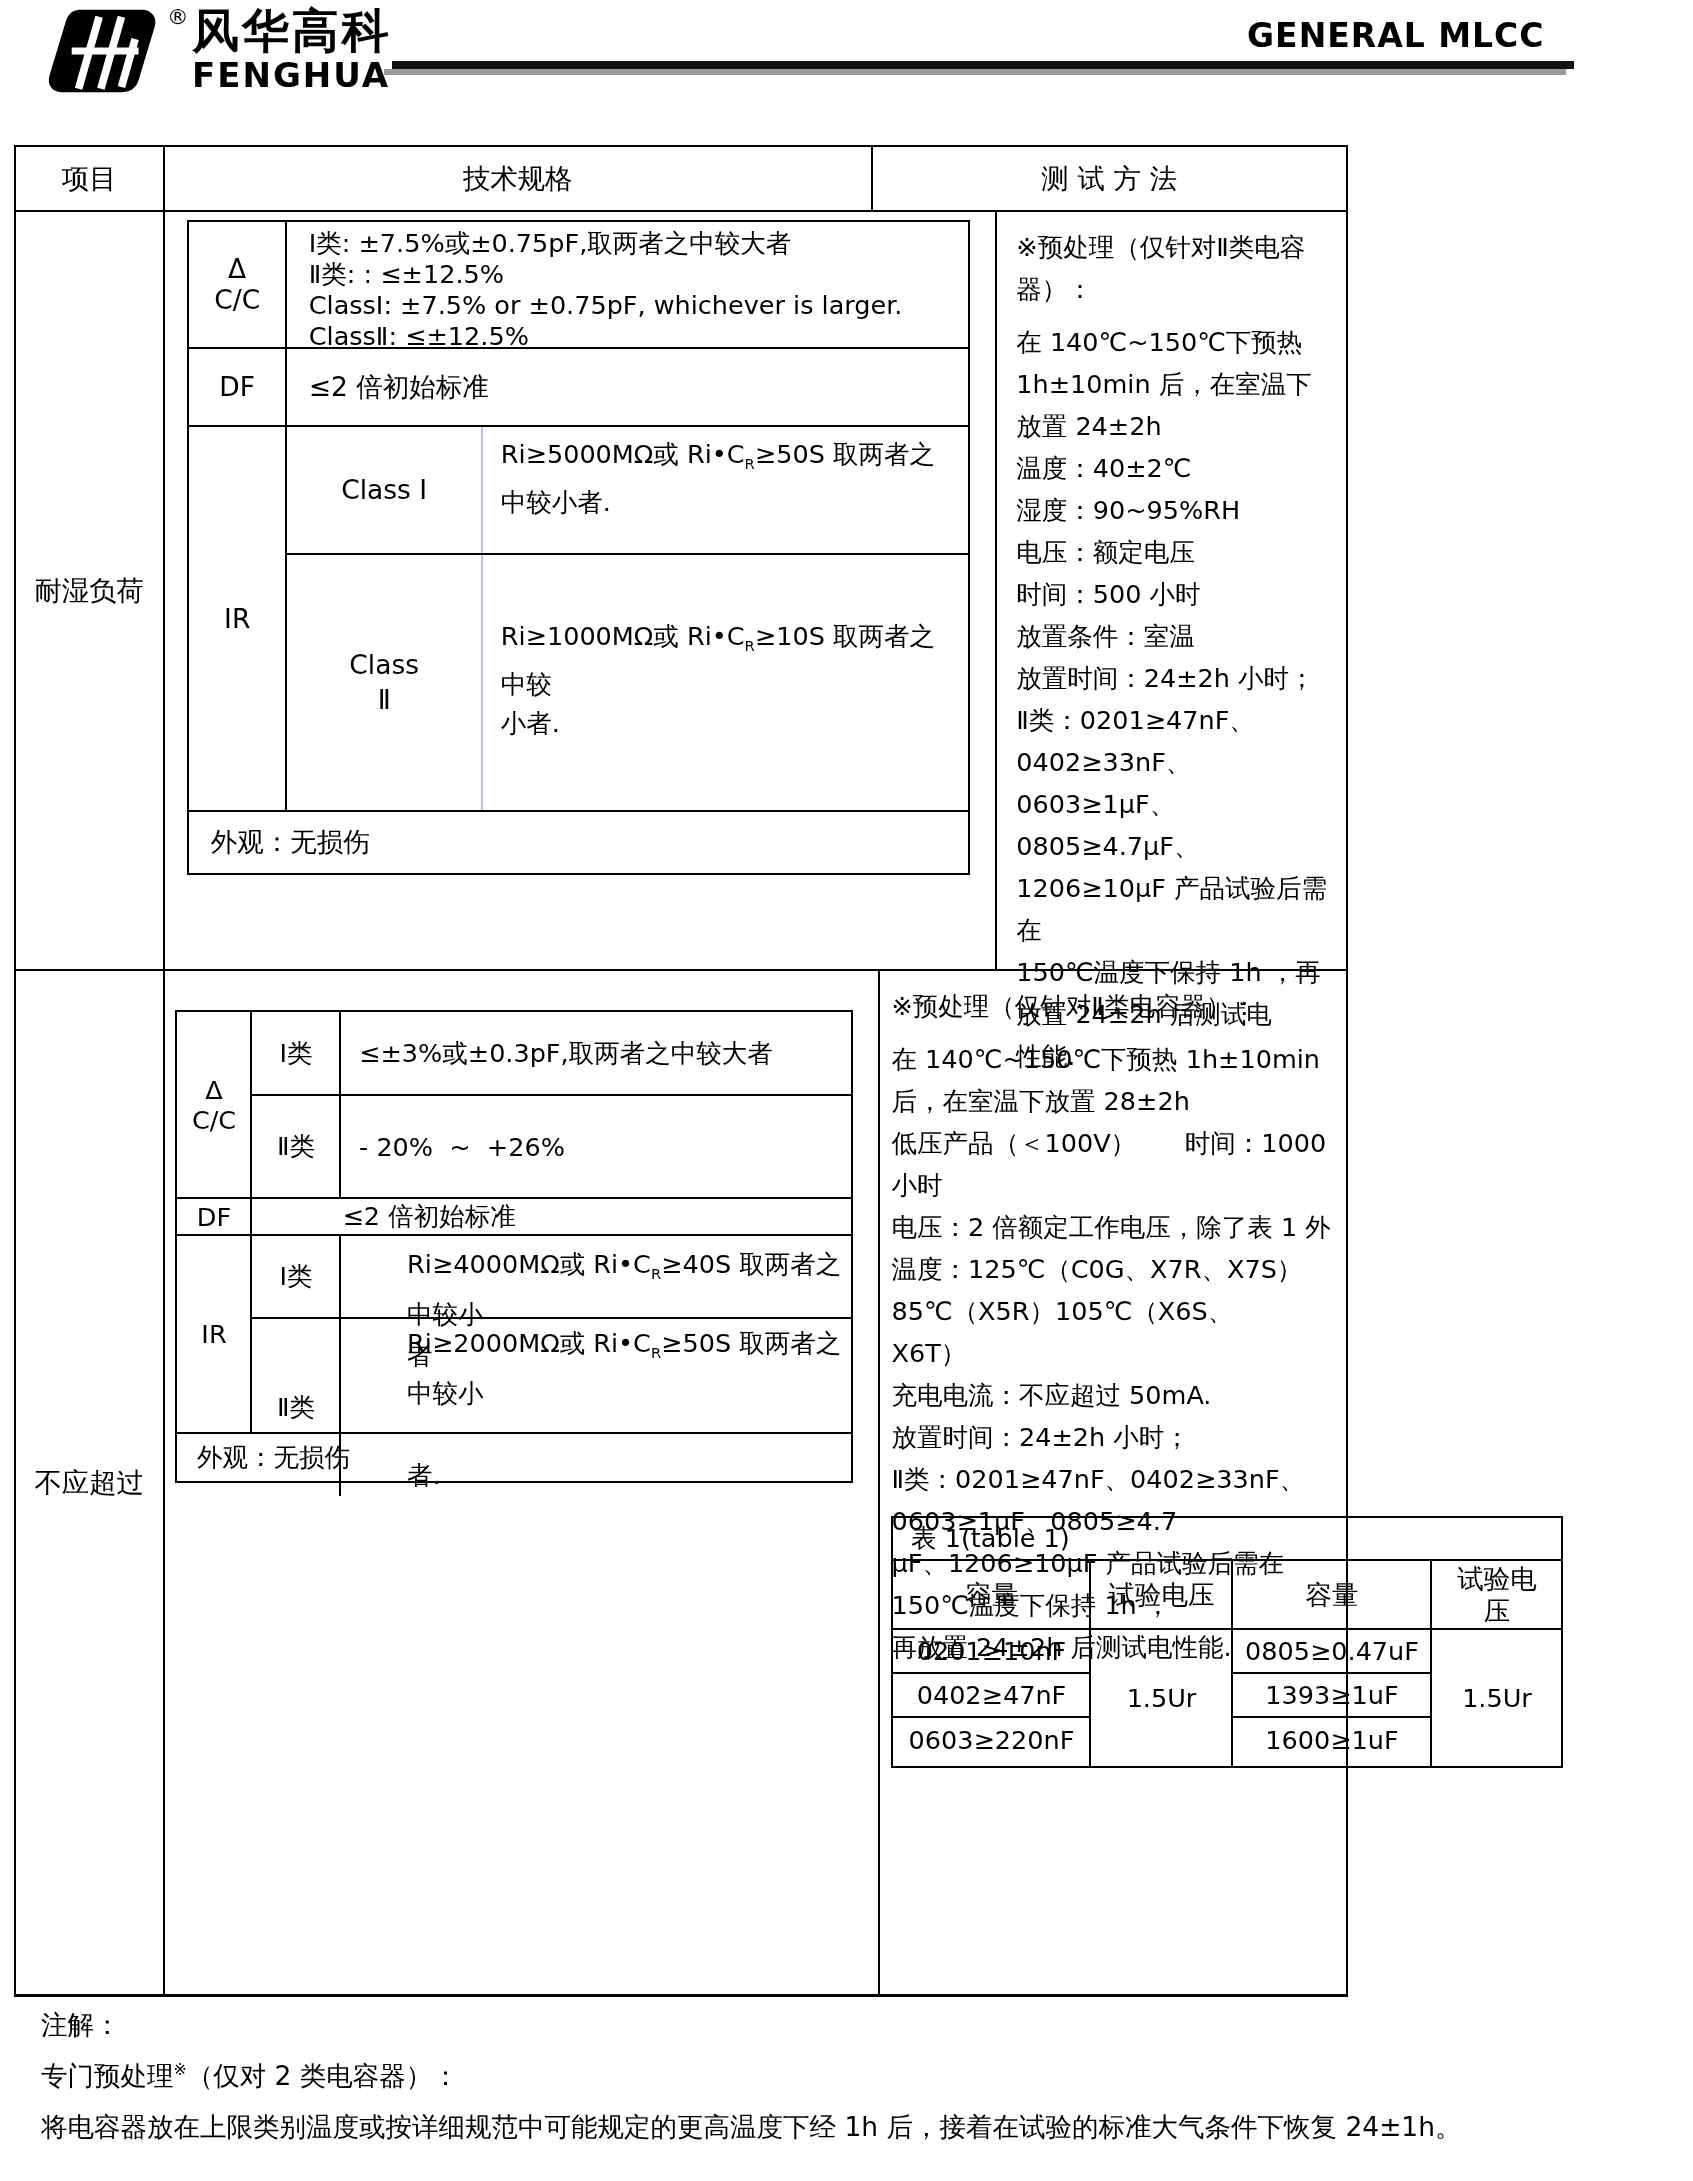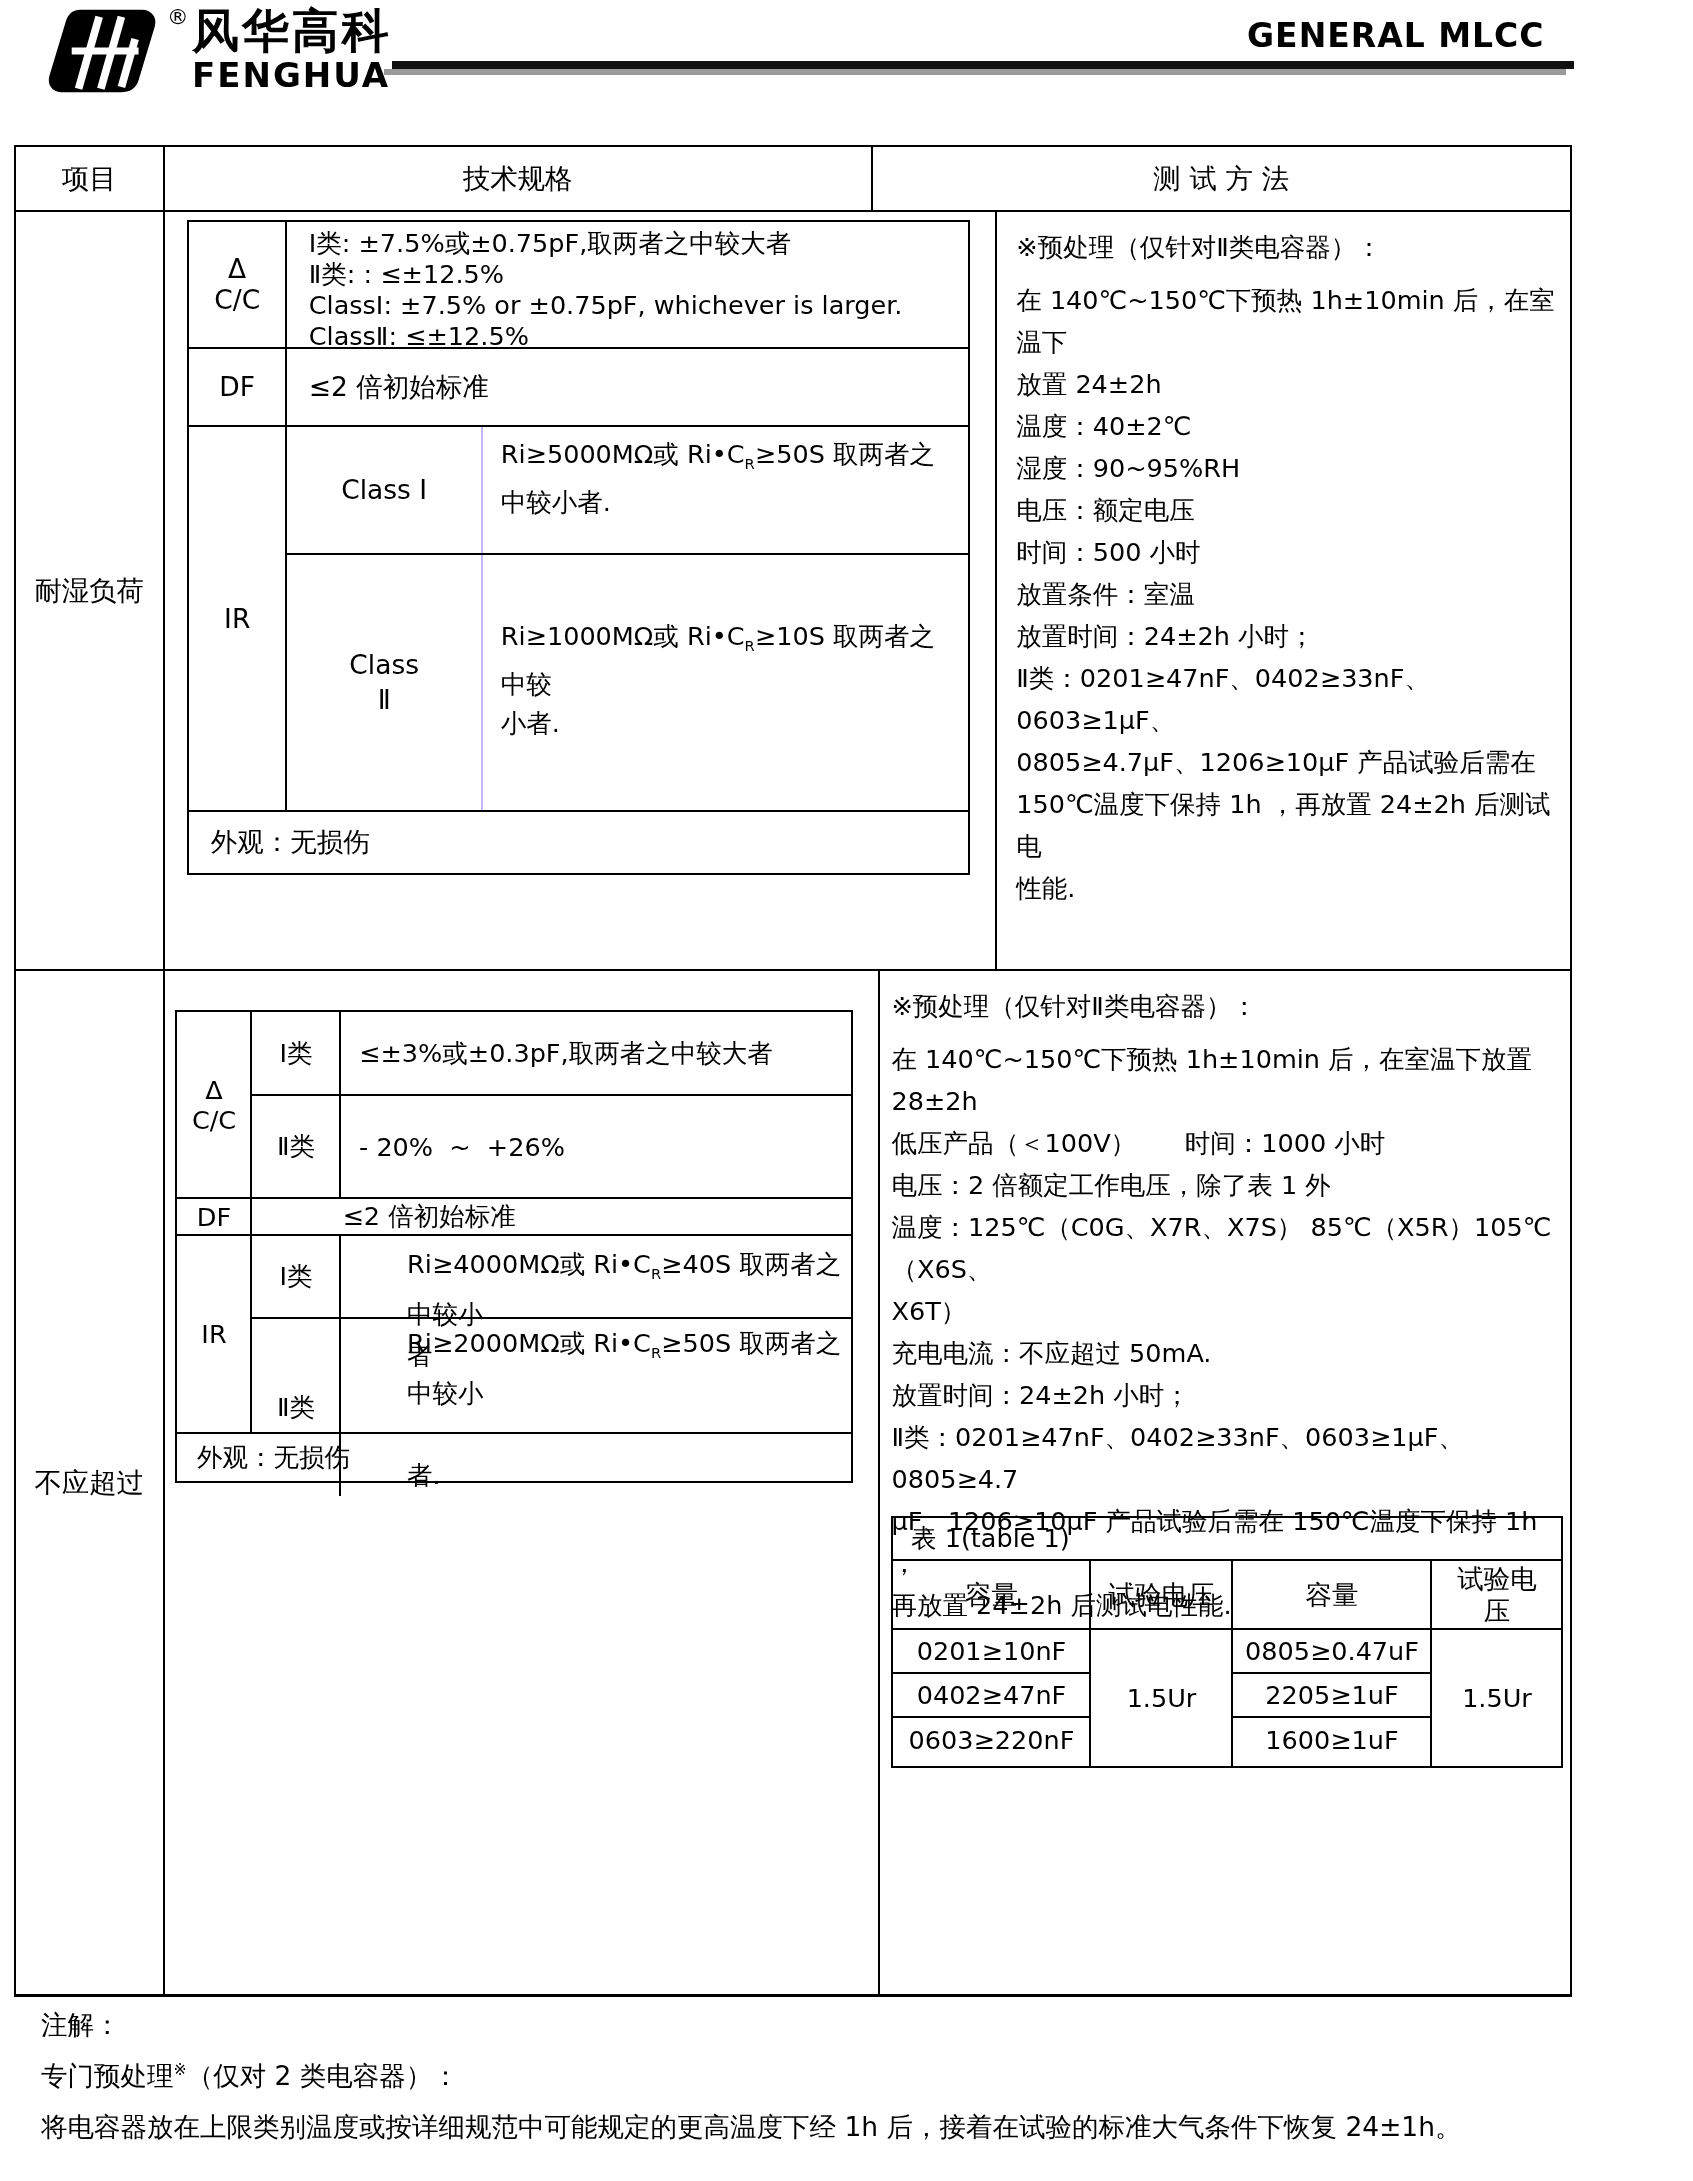--- a/index.html
+++ b/index.html
@@ -7,21 +7,21 @@
         font-family:"DejaVu Sans","Liberation Sans",sans-serif;color:#000;overflow:hidden;}
   
   .logo-svg{position:absolute;left:46px;top:5.9px;width:120px;height:90px;}
   .regmark{position:absolute;left:167px;top:3.9px;font-size:21.6px;}
   .brand-cn{position:absolute;left:192px;top:0px;font-size:47px;font-weight:bold;letter-spacing:2.9px;}
   .brand-en{position:absolute;left:192px;top:55px;font-size:34px;font-weight:bold;letter-spacing:2px;}
   .doc-title{position:absolute;left:1247px;top:15.7px;font-size:33px;font-weight:bold;letter-spacing:1px;}
   .rule-black{position:absolute;left:392px;top:61px;width:1182px;height:7.8px;background:#111;}
   .rule-gray{position:absolute;left:384px;top:69px;width:1182px;height:5.9px;background:#9a9a9a;}
   
-  .tbl{position:absolute;left:13.7px;top:145px;width:1558px;height:1852px;box-sizing:border-box;
+  .tbl{position:absolute;left:13.7px;top:145px;width:1334px;height:1852px;box-sizing:border-box;
        border:2px solid #000;border-bottom-width:3.9px;display:flex;flex-direction:column;font-size:26.5px;}
   .row{display:flex;box-sizing:border-box;}
   .row-head{height:65px;border-bottom:2px solid #000;}
   .sec1{height:759px;border-bottom:2px solid #000;}
   .sec2{flex:1;}
   .c{box-sizing:border-box;}
   .c-item{width:149px;border-right:2px solid #000;display:flex;align-items:center;justify-content:center;font-size:27.4px;}
   .hc{display:flex;align-items:center;justify-content:center;font-size:27.4px;}
   .c-spec-h{width:708px;border-right:2px solid #000;}
   .c-meth-h{flex:1;}
@@ -266,21 +266,21 @@
           </div>
           <div class="t1-body">
             <div class="t1-colcells t1-c1">
               <div class="t1-cell bb">0201≥10nF</div>
               <div class="t1-cell bb">0402≥47nF</div>
               <div class="t1-cell">0603≥220nF</div>
             </div>
             <div class="t1-merge t1-c2">1.5Ur</div>
             <div class="t1-colcells t1-c3">
               <div class="t1-cell bb">0805≥0.47uF</div>
-              <div class="t1-cell bb">2205≥1uF</div>
+              <div class="t1-cell bb">1393≥1uF</div>
               <div class="t1-cell">1600≥1uF</div>
             </div>
             <div class="t1-merge t1-c4">1.5Ur</div>
           </div>
         </div>
       </div>
     </div>
 
   </div>
 

